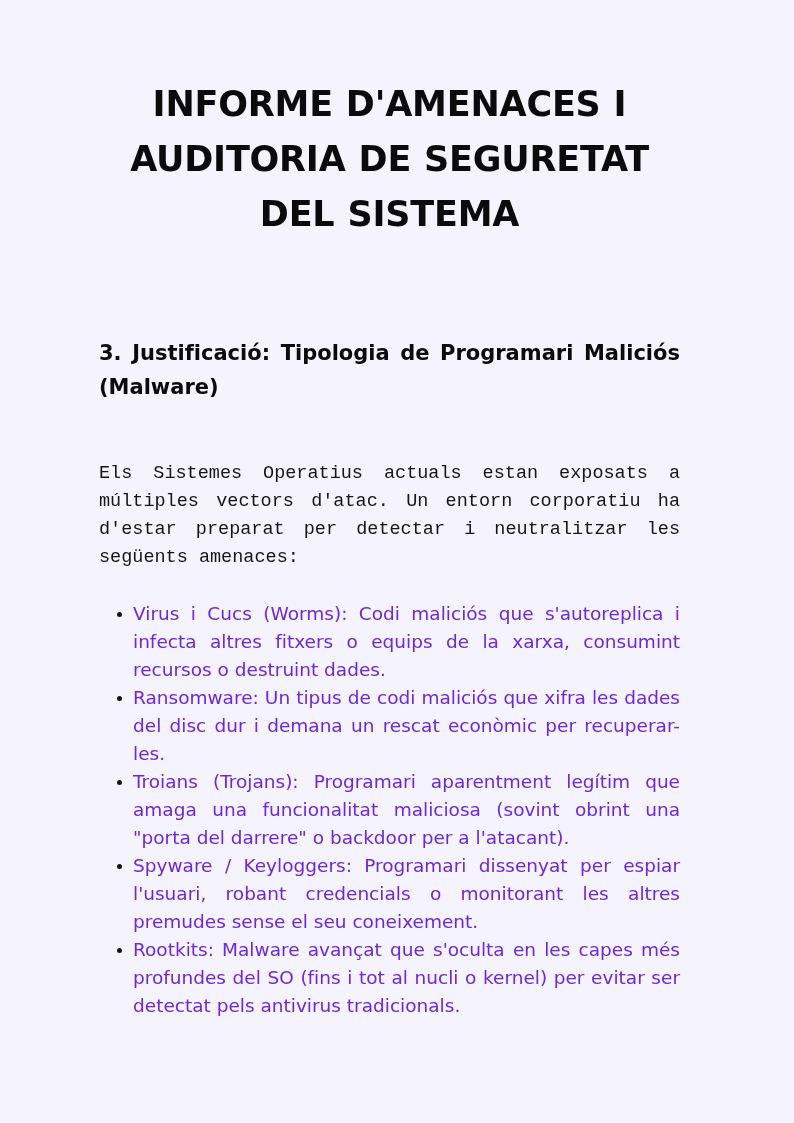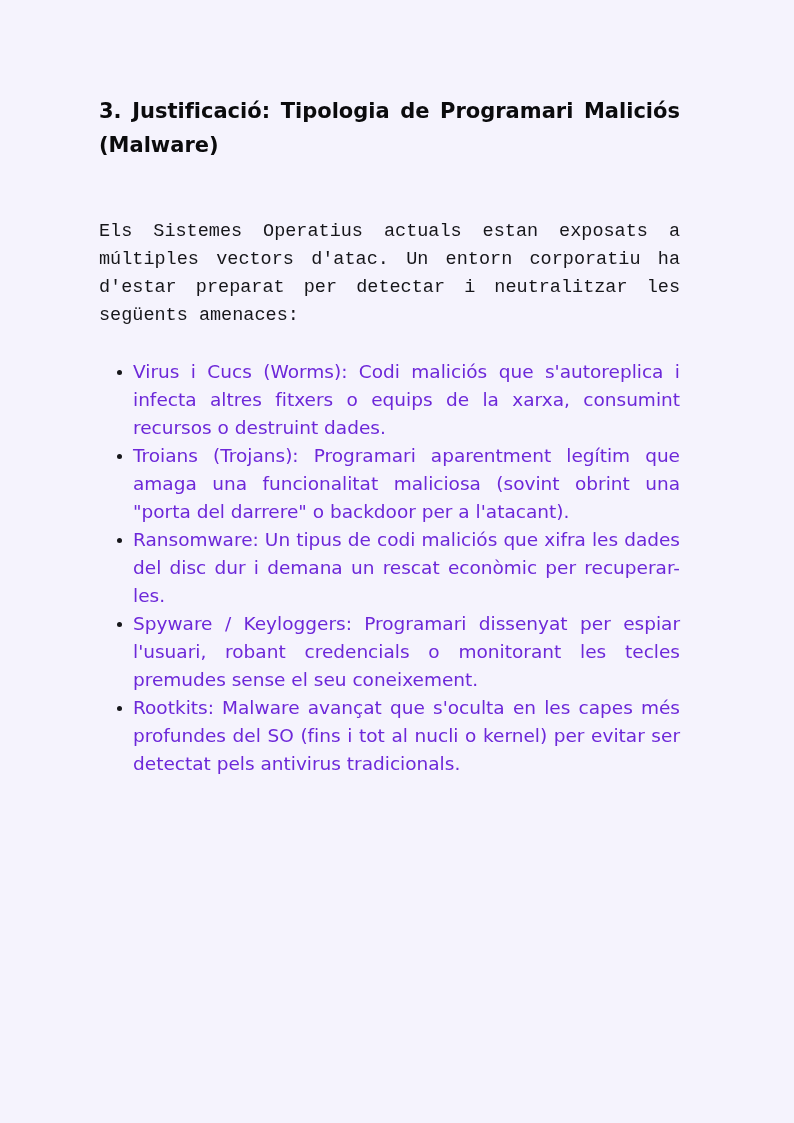--- a/index.html
+++ b/index.html
@@ -103,27 +103,28 @@
     border-radius: 50%;
     background: #16161a;
   }
 </style>
 </head>
 <body>
 
 <div class="page">
   <div class="content">
 
+    <h1 class="doc-title">INFORME D'AMENACES I AUDITORIA DE SEGURETAT DEL SISTEMA</h1>
 
     <h2 class="section-heading">3. Justificació: Tipologia de Programari Maliciós (Malware)</h2>
 
     <p class="intro-paragraph">Els Sistemes Operatius actuals estan exposats a múltiples vectors d'atac. Un entorn corporatiu ha d'estar preparat per detectar i neutralitzar les següents amenaces:</p>
 
     <ul class="threat-list">
       <li>Virus i Cucs (Worms): Codi maliciós que s'autoreplica i infecta altres fitxers o equips de la xarxa, consumint recursos o destruint dades.</li>
+      <li>Ransomware: Un tipus de codi maliciós que xifra les dades del disc dur i demana un rescat econòmic per recuperar-les.</li>
       <li>Troians (Trojans): Programari aparentment legítim que amaga una funcionalitat maliciosa (sovint obrint una "porta del darrere" o backdoor per a l'atacant).</li>
-      <li>Ransomware: Un tipus de codi maliciós que xifra les dades del disc dur i demana un rescat econòmic per recuperar-les.</li>
-      <li>Spyware / Keyloggers: Programari dissenyat per espiar l'usuari, robant credencials o monitorant les tecles premudes sense el seu coneixement.</li>
+      <li>Spyware / Keyloggers: Programari dissenyat per espiar l'usuari, robant credencials o monitorant les altres premudes sense el seu coneixement.</li>
       <li>Rootkits: Malware avançat que s'oculta en les capes més profundes del SO (fins i tot al nucli o kernel) per evitar ser detectat pels antivirus tradicionals.</li>
     </ul>
 
   </div>
 </div>
 
 </body></html>

